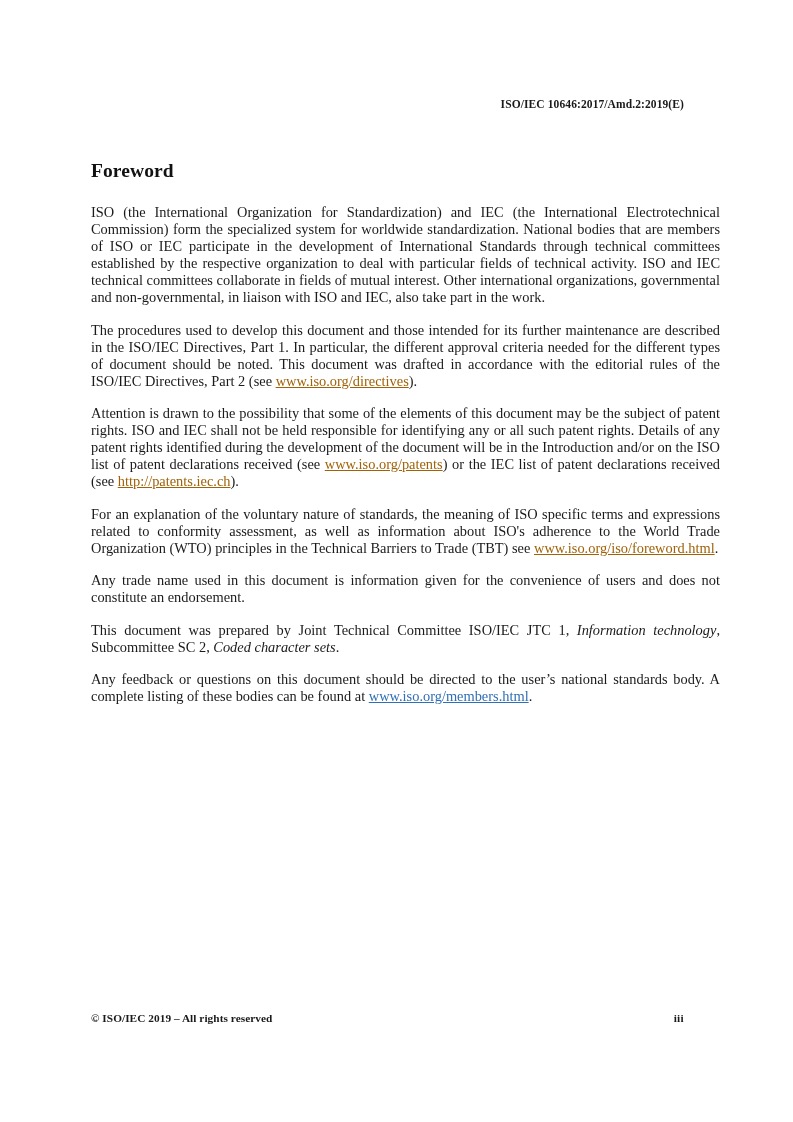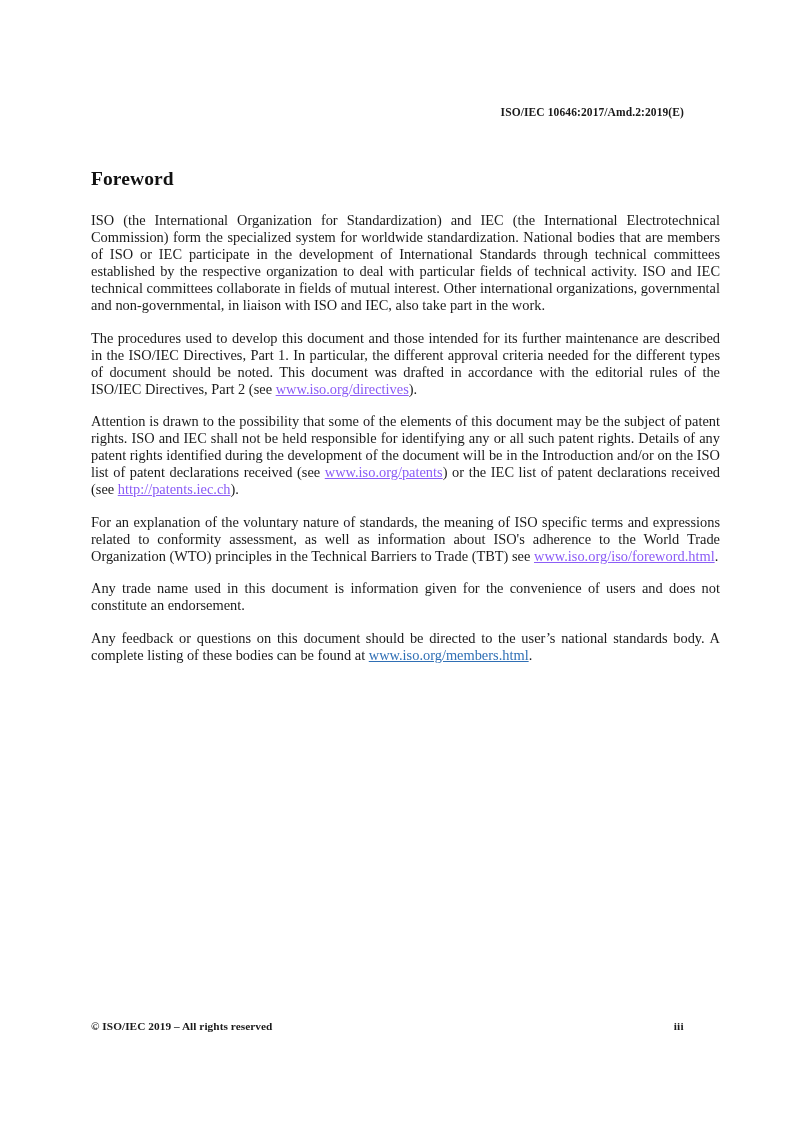--- a/index.html
+++ b/index.html
@@ -10,21 +10,21 @@
   body {
     width: 793px;
     height: 1122px;
     position: relative;
     font-family: "Liberation Serif", "DejaVu Serif", serif;
     color: #1a1a1a;
     overflow: hidden;
   }
   .page {
     position: absolute;
-    left: 0; top: 16px;
+    left: 0; top: 8px;
     width: 793px;
     height: 1032px;
   }
   .running-header {
     position: absolute;
     left: 91px;
     top: 90px;
     width: 593px;
     text-align: right;
     font-size: 11.5px;
@@ -51,21 +51,21 @@
     line-height: 17px;
     text-align: justify;
     text-justify: inter-word;
     color: #1a1a1a;
     hyphens: none;
   }
   p.para:last-child {
     margin-bottom: 5px;
   }
   a.link {
-    color: #8b5cf6;
+    color: #a16207;
     text-decoration: underline;
     text-underline-offset: 1px;
   }
   a.link.soft {
     color: #2f6fb5;
   }
   em.title-italic {
     font-style: italic;
   }
   .footer {
@@ -107,20 +107,23 @@
     </p>
 
     <p class="para">
       <span>For an explanation of the voluntary nature of standards, the meaning of ISO specific terms and expressions related to conformity assessment, as well as information about ISO's adherence to the World Trade Organization (WTO) principles in the Technical Barriers to Trade (TBT) see </span><a class="link" href="#">www.iso.org/iso/foreword.html</a><span>.</span>
     </p>
 
     <p class="para">
       <span>Any trade name used in this document is information given for the convenience of users and does not constitute an endorsement.</span>
     </p>
 
+    <p class="para">
+      <span>This document was prepared by Joint Technical Committee ISO/IEC JTC 1, </span><em class="title-italic">Information technology</em><span>, Subcommittee SC 2, </span><em class="title-italic">Coded character sets</em><span>.</span>
+    </p>
 
     <p class="para">
       <span>Any feedback or questions on this document should be directed to the user’s national standards body. A complete listing of these bodies can be found at </span><a class="link soft" href="#">www.iso.org/members.html</a><span>.</span>
     </p>
 
   </div>
 
   <div class="footer">
     <span class="copyright">© ISO/IEC 2019 – All rights reserved</span>
     <span class="pagenum">iii</span>

